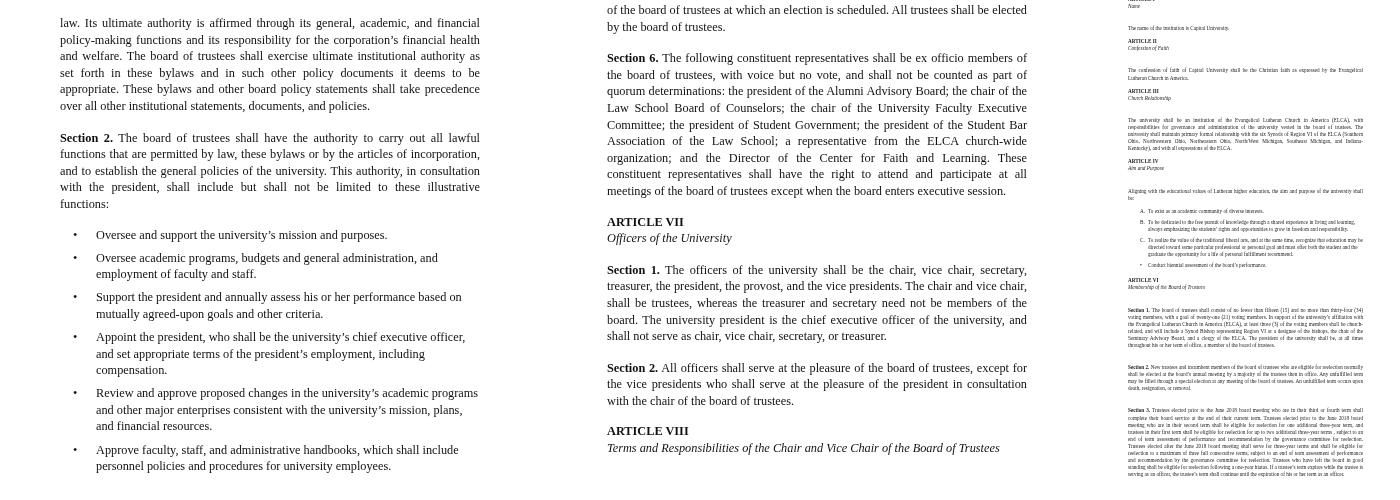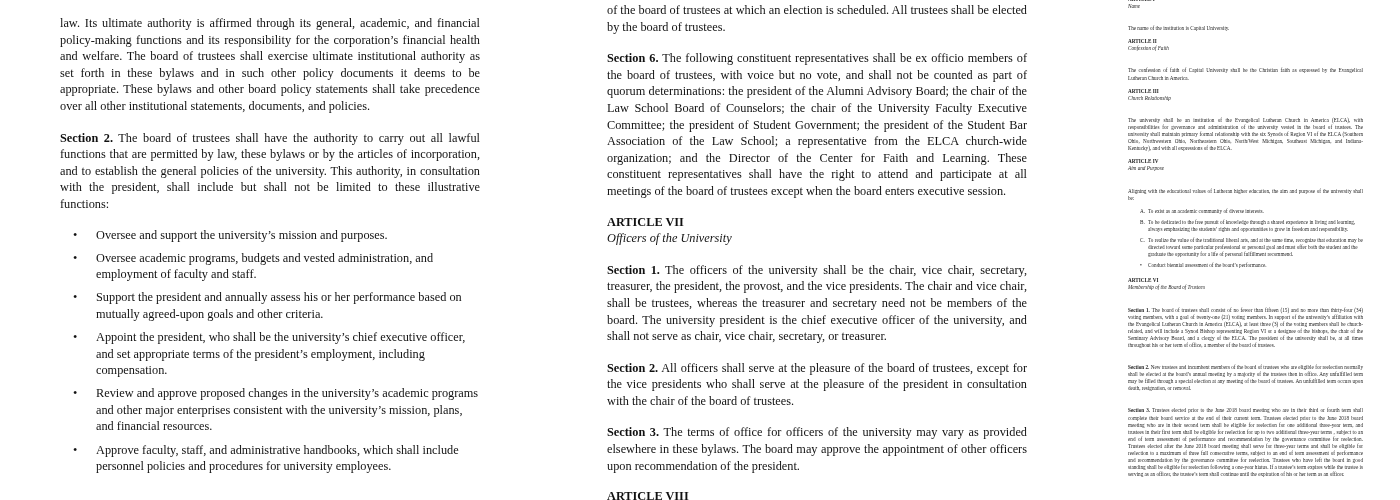--- a/index.html
+++ b/index.html
@@ -32,21 +32,21 @@
 <div class="page" id="col1">
   <p class="para cut">
     <span>law.  Its ultimate authority is affirmed through its general, academic, and financial policy-making</span>
     <span>functions and its responsibility for the corporation’s financial health and welfare. The board of trustees shall exercise ultimate institutional authority as set forth in these bylaws and in such other policy documents it deems to be appropriate. These bylaws and other board policy statements shall take precedence over all other institutional statements, documents, and policies.</span>
   </p>
   <p class="para">
     <b>Section 2.</b><span> The board of trustees shall have the authority to carry out all lawful functions that are permitted by law, these bylaws or by the articles of incorporation, and to establish the general policies of the university. This authority, in consultation with the president, shall include but shall not be limited to these illustrative functions:</span>
   </p>
   <ul class="bullets">
     <li>Oversee and support the university’s mission and purposes.</li>
-    <li>Oversee academic programs, budgets and vested administration, and employment of faculty and staff.</li>
+    <li>Oversee academic programs, budgets and general administration, and employment of faculty and staff.</li>
     <li>Support the president and annually assess his or her performance based on mutually agreed-upon goals and other criteria.</li>
     <li>Appoint the president, who shall be the university’s chief executive officer, and set appropriate terms of the president’s employment, including compensation.</li>
     <li>Review and approve proposed changes in the university’s academic programs and other major enterprises consistent with the university’s mission, plans, and financial resources.</li>
     <li>Approve faculty, staff, and administrative handbooks, which shall include personnel policies and procedures for university employees.</li>
 
   </ul>
 </div>
 
 <div class="page" id="col2">
   <p class="para" style="margin-top:2px">of the board of trustees at which an election is scheduled. All trustees shall be elected by the board of trustees.</p>
@@ -54,23 +54,20 @@
     <b>Section 6.</b><span> The following constituent representatives shall be ex officio members of the board of trustees, with voice but no vote, and shall not be counted as part of quorum determinations: the president of the Alumni Advisory Board; the chair of the Law School Board of Counselors; the chair of the University Faculty Executive Committee; the president of Student Government; the president of the Student Bar Association of the Law School; a representative from the ELCA church-wide organization; and the Director of the Center for Faith and Learning. These constituent representatives shall have the right to attend and participate at all meetings of the board of trustees except when the board enters executive session.</span>
   </p>
 
   <p class="article-h">ARTICLE VII</p>
   <p class="article-sub">Officers of the University</p>
   <p class="para">
     <b>Section 1.</b><span> The officers of the university shall be the chair, vice chair, secretary, treasurer,  the president, the provost, and the vice presidents. The chair and vice chair, shall be trustees, whereas the treasurer and secretary need not be members of the board. The university president is the chief executive officer of the university, and shall not serve as chair, vice chair, secretary, or treasurer.</span>
   </p>
   <p class="para">
     <b>Section 2.</b><span> All officers shall serve at the pleasure of the board of trustees, except for the vice presidents who shall serve at the pleasure of the president in consultation with the chair of the board of trustees.</span>
-  </p>
-  <p class="para">
-    <b>Section 3.</b><span> The terms of office for officers of the university may vary as provided elsewhere in these bylaws. The board may approve the appointment of other officers upon recommendation of the president.</span>
   </p>
 
   <p class="article-h">ARTICLE VIII</p>
   <p class="article-sub">Terms and Responsibilities of the Chair and Vice Chair of the Board of Trustees</p>
 
 </div>
 
 <div class="page" id="col3">
   <p class="article-h" style="margin-top:-4px">ARTICLE I</p>
   <p class="article-sub">Name</p>

